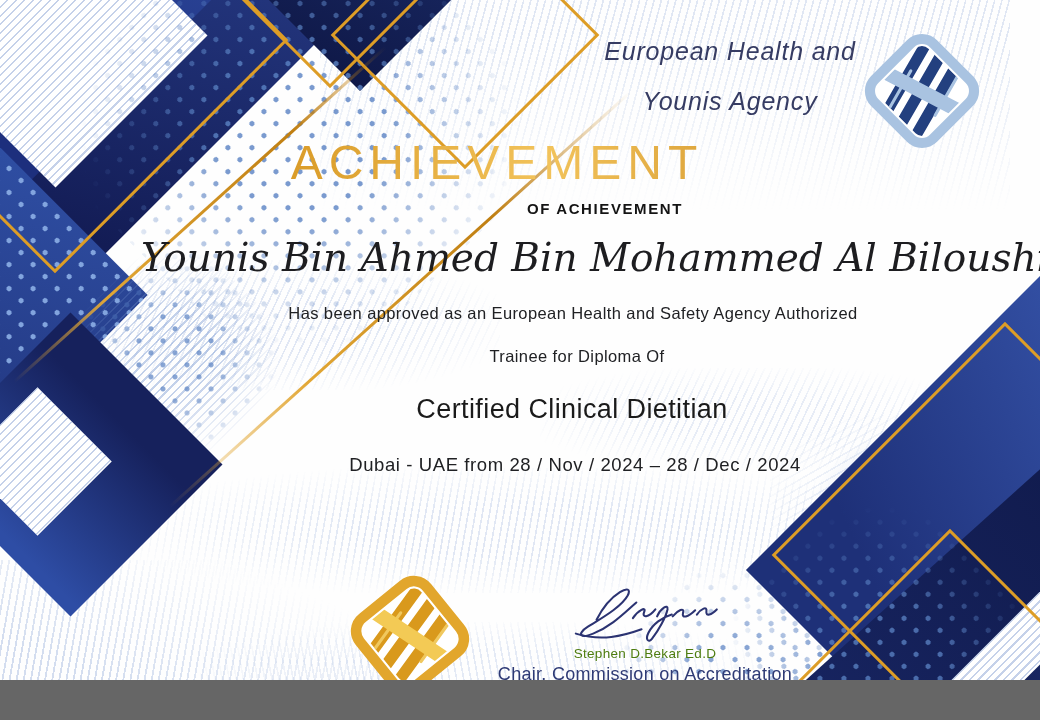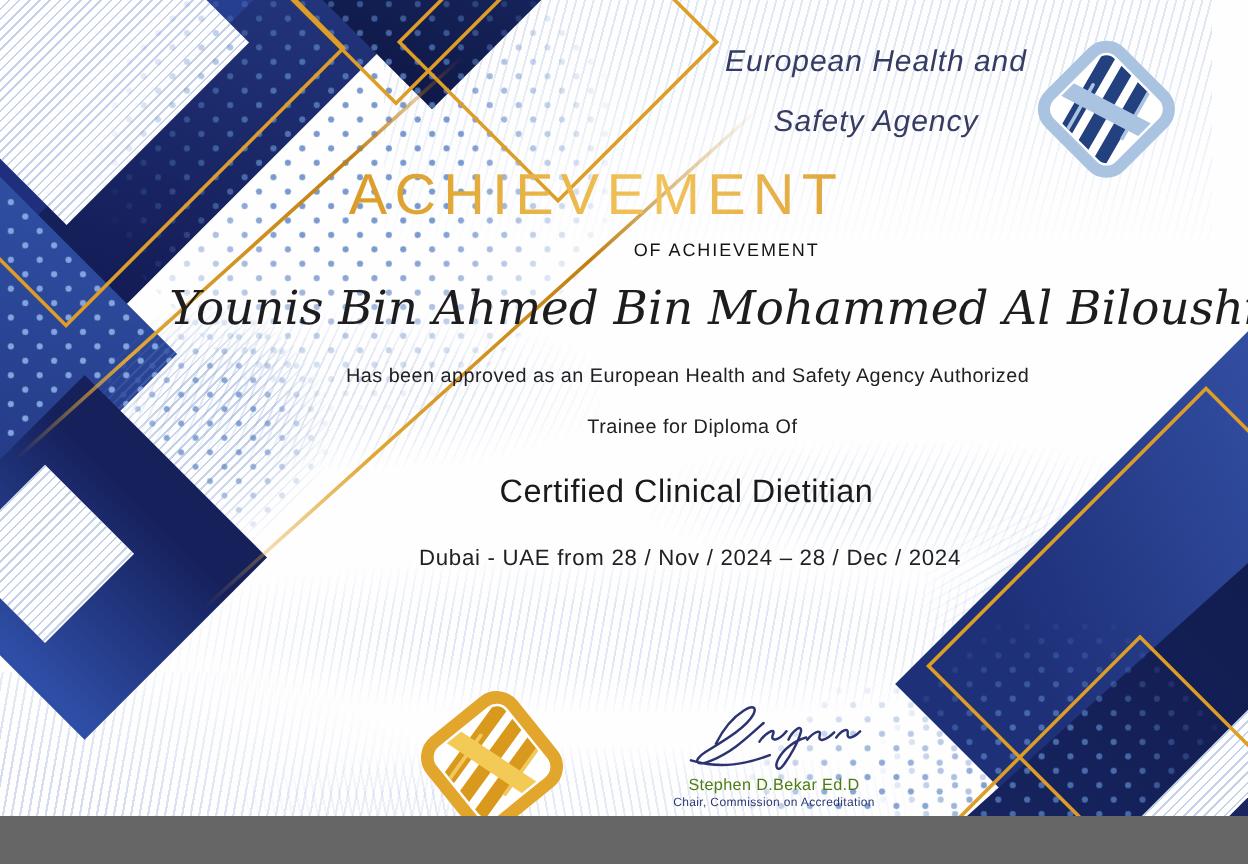--- a/index.html
+++ b/index.html
@@ -42,40 +42,40 @@
   }
   .cert-title{
     position:absolute; left:0; top:135px; width:994px; text-align:center;
     font-size:48px; letter-spacing:6px; font-weight:500; z-index:6;
     background:linear-gradient(92deg,#a96515 0%,#d99a26 28%,#f2c35b 55%,#c9871d 88%);
     -webkit-background-clip:text; background-clip:text;
     color:transparent; -webkit-text-fill-color:transparent;
   }
   .cert-sub{
     position:absolute; left:383px; top:200px; width:300px; text-align:right;
-    font-size:15px; font-weight:400; letter-spacing:1.6px; color:#141414; z-index:6;
+    font-size:15px; font-weight:700; letter-spacing:1.6px; color:#141414; z-index:6;
   }
   .recipient{
     position:absolute; left:100px; top:224px; width:990px; text-align:center;
     font-family:"DejaVu Serif", serif; font-style:italic;
     font-size:39px; line-height:68px; color:#1d1d20; white-space:nowrap; z-index:6;
   }
   .stmt1{ position:absolute; left:0; top:304px; width:1146px; text-align:center;
     font-size:16.5px; letter-spacing:.4px; color:#202124; z-index:6; }
   .stmt2{ position:absolute; left:0; top:347px; width:1154px; text-align:center;
     font-size:16.5px; letter-spacing:.4px; color:#202124; z-index:6; }
   .course{ position:absolute; left:0; top:394px; width:1144px; text-align:center;
     font-size:27px; font-weight:500; letter-spacing:.4px; color:#1a1a1a; z-index:6; }
   .event-line{ position:absolute; left:0; top:454px; width:1150px; text-align:center;
     font-size:18.5px; letter-spacing:.6px; color:#202124; z-index:6; }
 
   .sig-block{ position:absolute; left:480px; top:580px; width:330px; text-align:center; z-index:6; }
   .sig-svg{ display:block; margin:0 auto; }
   .sig-name{ font-size:13.5px; color:#4d7c0f; letter-spacing:.3px; margin-top:2px; }
-  .sig-title{ font-size:10px; color:#2e3a75; letter-spacing:.3px; margin-top:3px; }
+  .sig-title{ font-size:18px; color:#2e3a75; letter-spacing:.3px; margin-top:3px; }
 
   .logo-top{ position:absolute; left:846px; top:15px; z-index:5; }
   .logo-bottom{ position:absolute; left:331px; top:556px; transform:rotate(6deg); z-index:5; }
 </style>
 </head>
 <body>
 
 <div class="certificate">
 
   <div class="hatch fade-b" style="position:absolute;left:320px;top:0;width:690px;height:230px;opacity:.5;z-index:1;"></div>
@@ -130,21 +130,21 @@
   <div class="dia dots fade-r" style="left:740px;top:520px;width:280px;height:280px;z-index:3;opacity:.9;"></div>
   <div class="dia dots fade-r" style="left:620px;top:575px;width:230px;height:230px;z-index:1;opacity:.85;"></div>
   <div class="dia white-hatch" style="left:940px;top:630px;width:210px;height:210px;z-index:3;"></div>
   <div class="dia" style="left:985px;top:655px;width:220px;height:220px;z-index:3;
               background:linear-gradient(200deg,#24377f,#0f1847);"></div>
   <div class="dia gold-outline" style="left:840px;top:390px;width:330px;height:330px;z-index:4;"></div>
   <div class="dia gold-outline" style="left:790px;top:595px;width:320px;height:320px;z-index:4;"></div>
 
   <div class="agency-name">
     <div>European Health and</div>
-    <div>Safety Agency</div>
+    <div>Younis Agency</div>
   </div>
 
   <svg class="logo-top" width="152" height="152" viewBox="0 0 150 150">
     <defs>
       <clipPath id="clipB">
           <rect x="41" y="41" width="68" height="68" rx="9" transform="rotate(45 75 75)"></rect>
         </clipPath>
     </defs>
     <rect x="34" y="34" width="82" height="82" rx="16" transform="rotate(45 75 75)" fill="#ffffff" stroke="#a9c3e1" stroke-width="10"></rect>
     <g clip-path="url(#clipB)" stroke-linecap="round" fill="none">

